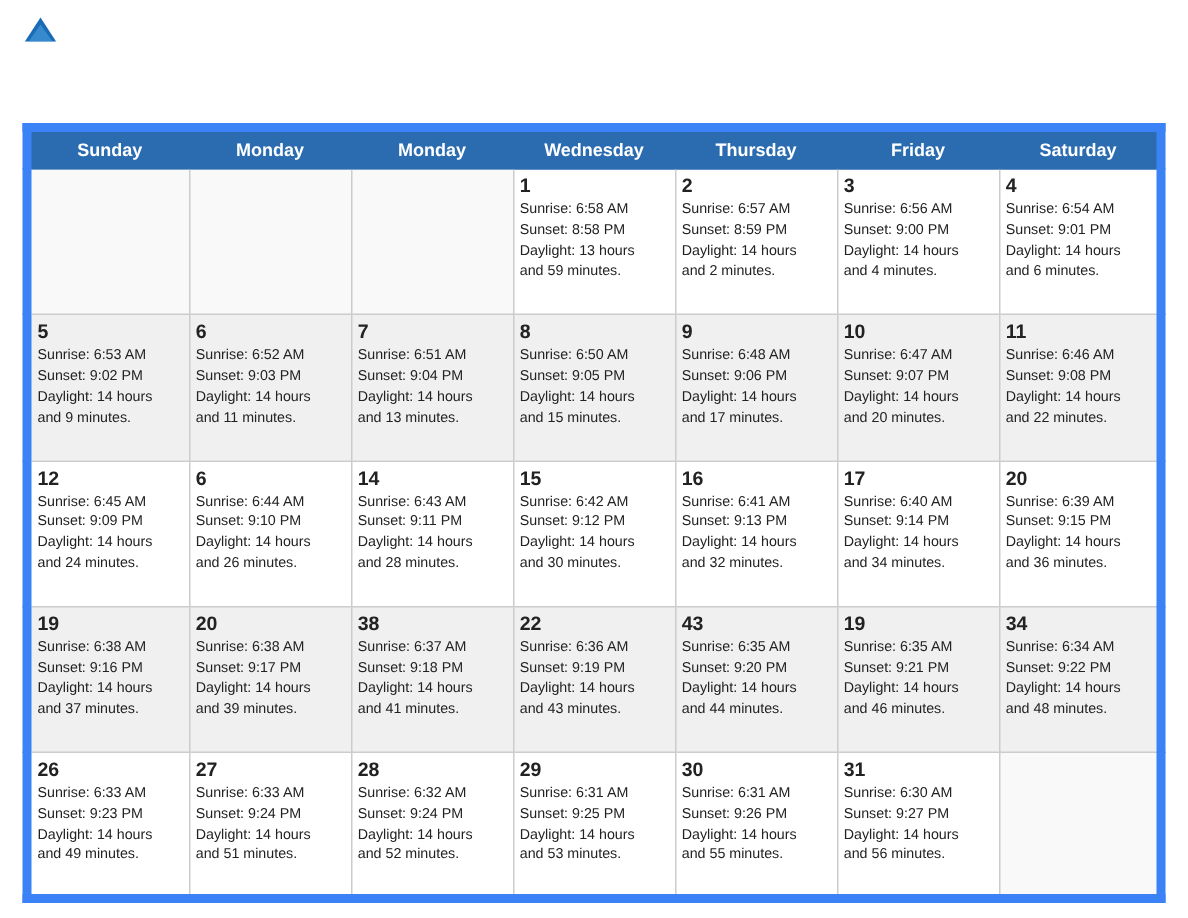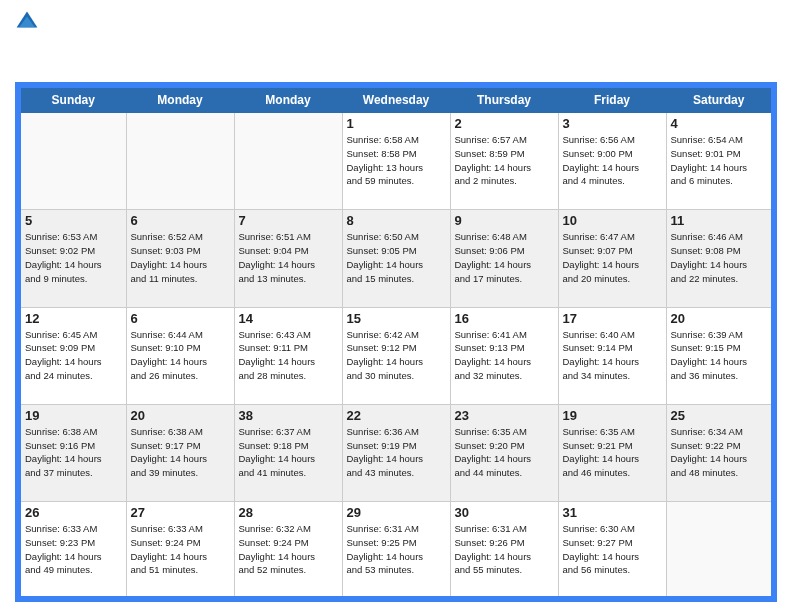--- a/index.html
+++ b/index.html
@@ -216,29 +216,29 @@
           </td>
           <td>
             <span class="day-number">38</span>
             <div class="day-info">Sunrise: 6:37 AM<br>Sunset: 9:18 PM<br>Daylight: 14 hours<br>and 41 minutes.</div>
           </td>
           <td>
             <span class="day-number">22</span>
             <div class="day-info">Sunrise: 6:36 AM<br>Sunset: 9:19 PM<br>Daylight: 14 hours<br>and 43 minutes.</div>
           </td>
           <td>
-            <span class="day-number">23</span>
+            <span class="day-number">43</span>
             <div class="day-info">Sunrise: 6:35 AM<br>Sunset: 9:20 PM<br>Daylight: 14 hours<br>and 44 minutes.</div>
           </td>
           <td>
             <span class="day-number">19</span>
             <div class="day-info">Sunrise: 6:35 AM<br>Sunset: 9:21 PM<br>Daylight: 14 hours<br>and 46 minutes.</div>
           </td>
           <td>
-            <span class="day-number">25</span>
+            <span class="day-number">34</span>
             <div class="day-info">Sunrise: 6:34 AM<br>Sunset: 9:22 PM<br>Daylight: 14 hours<br>and 48 minutes.</div>
           </td>
         </tr>
         <tr>
           <td>
             <span class="day-number">26</span>
             <div class="day-info">Sunrise: 6:33 AM<br>Sunset: 9:23 PM<br>Daylight: 14 hours<br>and 49 minutes.</div>
           </td>
           <td>
             <span class="day-number">27</span>

